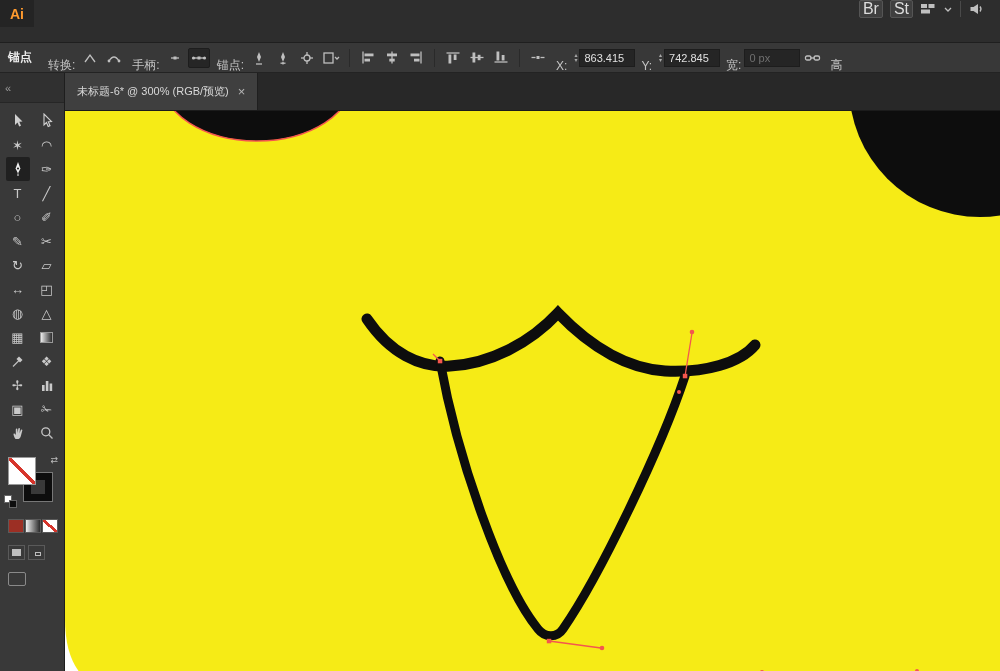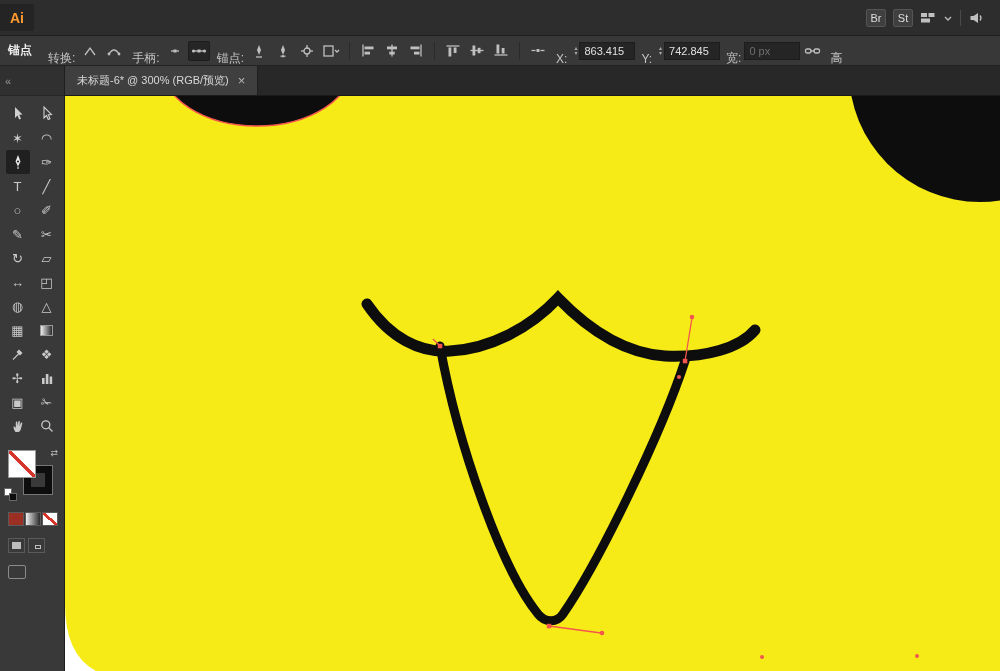--- a/index.html
+++ b/index.html
@@ -3,30 +3,30 @@
 <meta charset="utf-8">
 <style>
   * { box-sizing: border-box; margin: 0; padding: 0; }
   html,body { width:1000px; height:671px; overflow:hidden; }
   body {
     background:#2c2c2c;
     font-family:"Liberation Sans","DejaVu Sans",sans-serif;
     font-size:12px; color:#cfcfcf;
   }
   
-  .menubar { height:36px; background:#2d2d2d; border-bottom:1px solid #1f1f1f;
-             display:flex; align-items:center; }
+  .menubar { height:43px; background:#2d2d2d; border-bottom:1px solid #1f1f1f;
+             display:flex; align-items:flex-start; }
   .ai-logo { width:34px; height:27px; background:#242424; color:#ff9a2e;
              font-weight:bold; font-size:14px; display:flex; align-items:center;
              justify-content:center; }
   .menu-items { display:flex; align-items:center; }
   .menu-items span { padding:0 9px; color:#d6d6d6; cursor:default; }
   .menu-right { margin-left:auto; display:flex; align-items:center; gap:7px; padding-right:16px; }
   .badge { min-width:20px; height:18px; padding:0 3px; background:#3f3f3f; border:1px solid #555;
-           border-radius:2px; font-size:11px; color:#ddd; display:flex; align-items:center; justify-content:center; }
+           border-radius:2px; font-size:16px; color:#ddd; display:flex; align-items:center; justify-content:center; }
   .mr-sep { width:1px; height:16px; background:#4a4a4a; }
   .mr-ic { display:flex; align-items:center; }
 
   
   .controlbar { height:30px; background:#383838; border-bottom:1px solid #232323;
                 display:flex; align-items:center; padding:0 4px; white-space:nowrap; overflow:hidden; }
   .cb-strong { font-weight:bold; color:#ececec; margin:0 10px 0 4px; }
   .cb-label { color:#c4c4c4; margin:16px 3px 0 6px; }
   .cbtn { width:22px; height:20px; display:flex; align-items:center; justify-content:center;
           border-radius:2px; margin:0 1px; }
@@ -66,21 +66,21 @@
   .modebtn.none { background:linear-gradient(to top right,#fff 42%,#d6352c 42%,#d6352c 58%,#fff 58%); }
 
   .drawmodes { display:flex; gap:3px; margin:12px 0 0 8px; }
   .dmbtn { width:17px; height:15px; border:1px solid #5a5a5a; position:relative; }
   .dmbtn .inner { position:absolute; left:3px; top:3px; right:3px; bottom:3px; background:#bdbdbd; }
   .dmbtn.behind .inner { left:6px; top:6px; background:transparent; border:1px solid #bdbdbd; }
   .screenmode { margin:12px 0 0 8px; }
   .smbtn { width:18px; height:14px; border:1px solid #8a8a8a; border-radius:2px; }
 
   .docarea { flex:1; display:flex; flex-direction:column; min-width:0; }
-  .tabbar { height:30px; background:#282828; border-bottom:1px solid #1b1b1b;
+  .tabbar { height:38px; background:#282828; border-bottom:1px solid #1b1b1b;
             display:flex; align-items:stretch; }
   .tab { display:flex; align-items:center; gap:9px; padding:0 12px; background:#3f3f3f;
          color:#d8d8d8; font-size:11px; border-right:1px solid #1f1f1f; }
   .tab .close { color:#b5b5b5; font-size:13px; line-height:1; }
 
   .canvas { flex:1; position:relative; background:#fff; overflow:hidden; }
   .canvas svg { position:absolute; left:0; top:0; }
   .yellow { fill:#F6EB16; }
   .blk { fill:#0D0D0D; }
   .blks { stroke:#0D0D0D; fill:none; }

